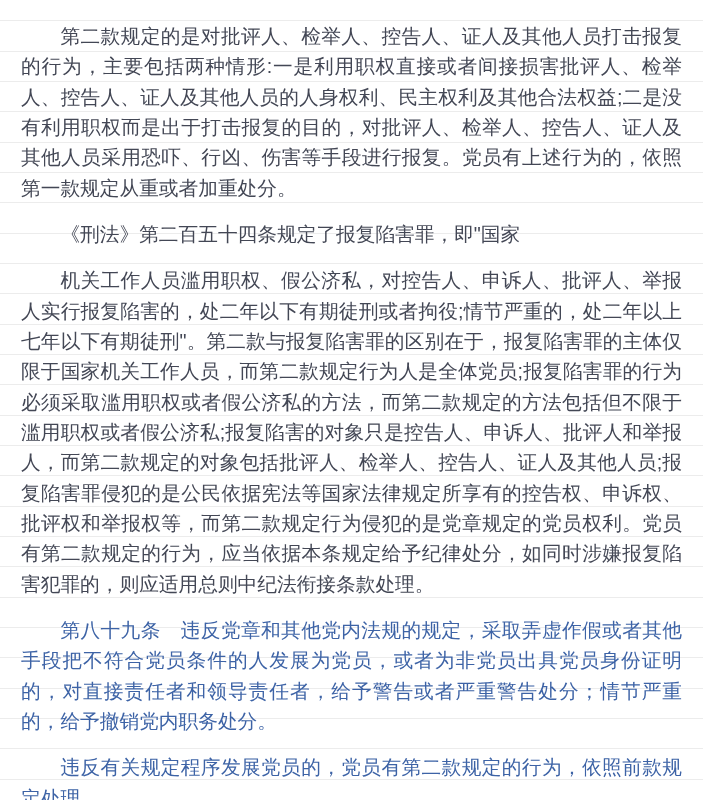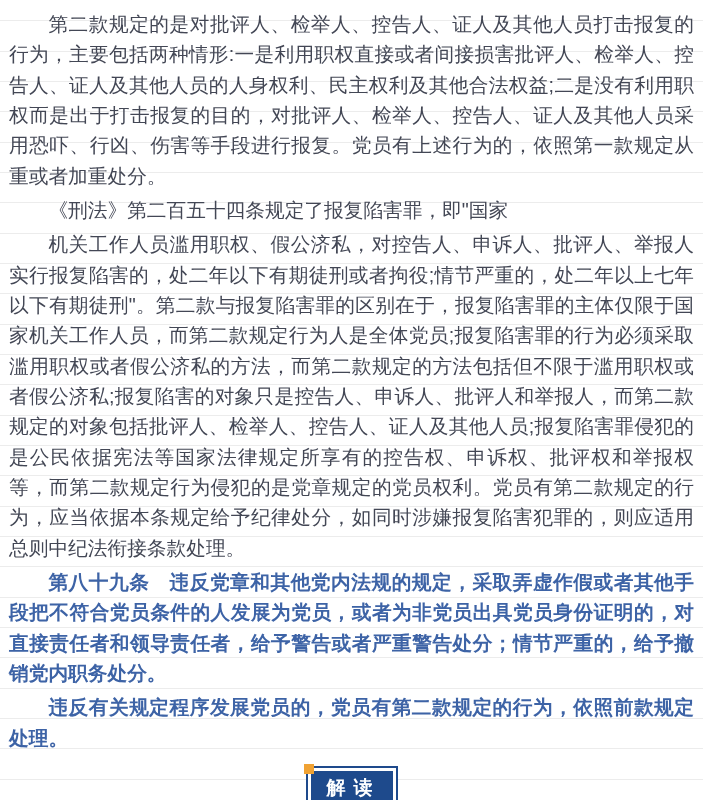--- a/index.html
+++ b/index.html
@@ -35,27 +35,27 @@
     );
     background-position: 0 -9px;
     z-index: 0;
   }
   main {
     position: relative;
     z-index: 1;
     padding: 5px 5px 0 5px;
   }
   p.doc-para {
-    margin: 4px;
+    margin: 16px;
     text-indent: 2em;
     text-align: justify;
     text-justify: inter-ideograph;
     word-break: break-all;
   }
-  p.doc-para.blue { color: var(--blue); font-weight: bold; }
+  p.doc-para.blue { color: var(--blue); }
 
   .badge-wrap {
     margin: 13px 0;
     text-align: center;
   }
   .badge-outer {
     display: inline-block;
     position: relative;
     border: 2px solid var(--navy);
     background: var(--page-bg);

